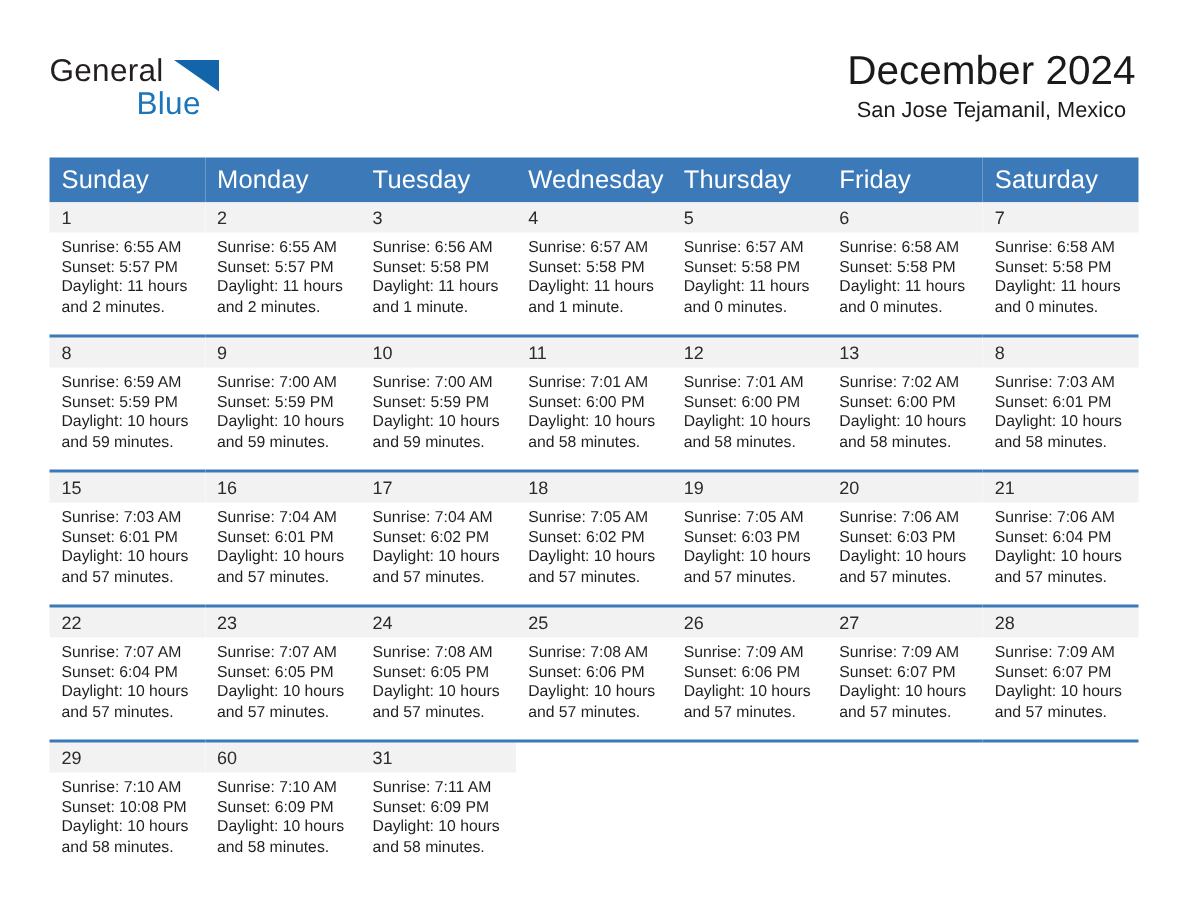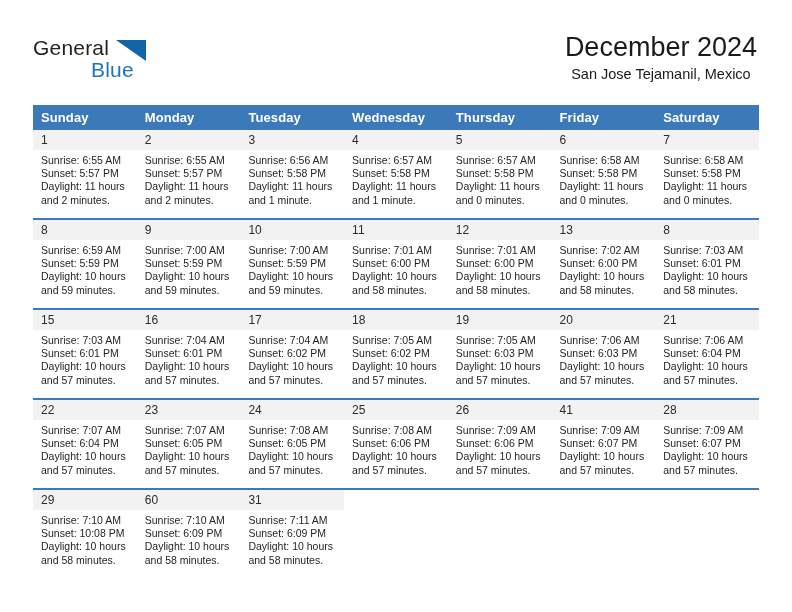--- a/index.html
+++ b/index.html
@@ -91,22 +91,22 @@
     position: absolute;
     left: 33px;
     top: 105px;
     width: 726px;
     border-collapse: collapse;
     table-layout: fixed;
   }
   .calendar th {
     background: #3b79b8;
     color: #ffffff;
-    font-size: 13px;
-    font-weight: bold;
+    font-size: 17px;
+    font-weight: normal;
     text-align: left;
     padding: 5px 0 5px 8px;
     height: 12px;
     border: none;
     letter-spacing: 0.1px;
   }
   .calendar td {
     width: 103.71px;
     vertical-align: top;
     padding: 0;
@@ -412,21 +412,21 @@
         <td>
           <div class="daynum">26</div>
           <div class="cellbody">
             <div>Sunrise: 7:09 AM</div>
             <div>Sunset: 6:06 PM</div>
             <div>Daylight: 10 hours</div>
             <div>and 57 minutes.</div>
           </div>
         </td>
         <td>
-          <div class="daynum">41</div>
+          <div class="daynum">27</div>
           <div class="cellbody">
             <div>Sunrise: 7:09 AM</div>
             <div>Sunset: 6:07 PM</div>
             <div>Daylight: 10 hours</div>
             <div>and 57 minutes.</div>
           </div>
         </td>
         <td>
           <div class="daynum">28</div>
           <div class="cellbody">

